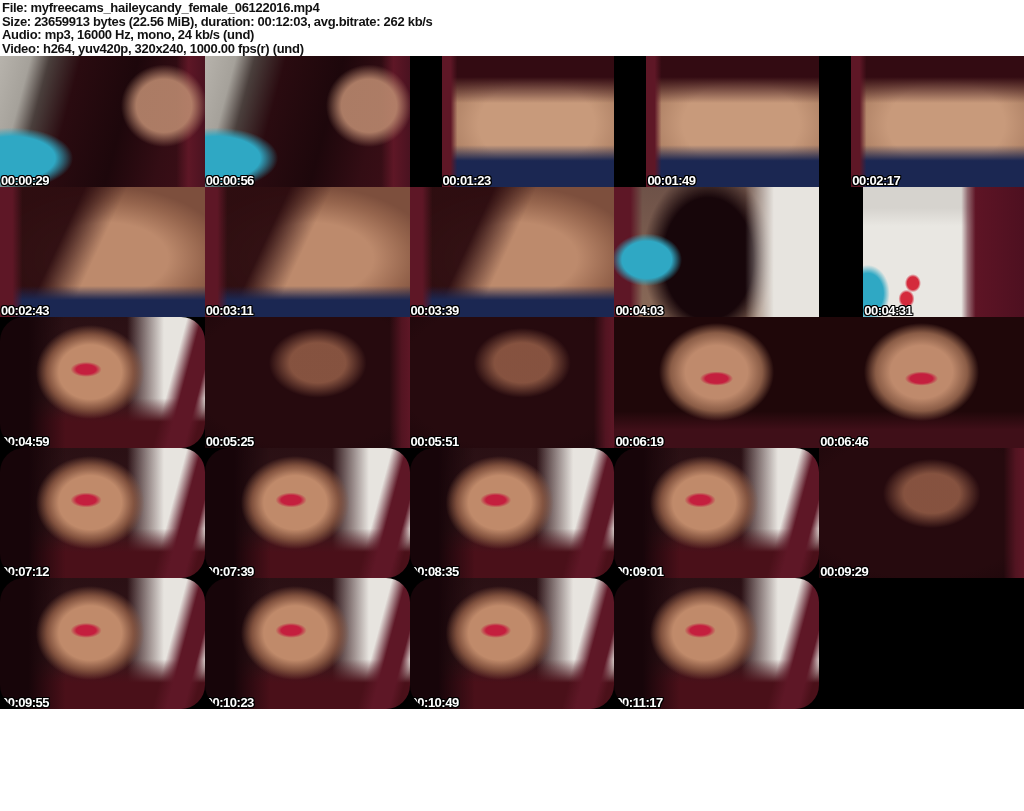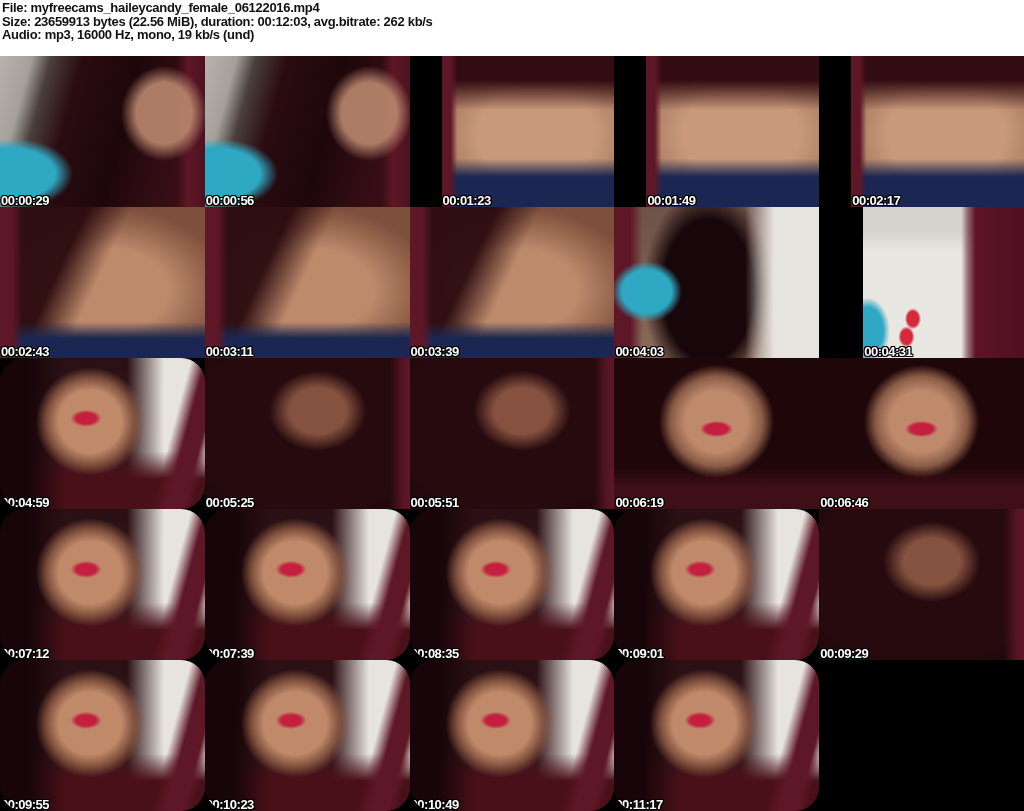--- a/index.html
+++ b/index.html
@@ -28,21 +28,21 @@
     font-size: 13px;
     font-weight: bold;
     line-height: 13.5px;
     letter-spacing: -0.3px;
     white-space: nowrap;
   }
   
   .grid {
     display: grid;
     width: 1024px;
-    height: 755px;
+    height: 653px;
     grid-template-columns: repeat(5, 1fr);
     grid-template-rows: repeat(5, 1fr);
     background: #000000;
   }
   .thumb {
     position: relative;
     overflow: hidden;
     background-color: #2a0b10;
   }
   .ts {
@@ -126,21 +126,22 @@
   }
 </style>
 </head>
 <body>
 
 <div class="sheet">
 
   <div class="file-info">
     <div class="line">File: myfreecams_haileycandy_female_06122016.mp4</div>
     <div class="line">Size: 23659913 bytes (22.56 MiB), duration: 00:12:03, avg.bitrate: 262 kb/s</div>
-    <div class="line">Audio: mp3, 16000 Hz, mono, 19 kb/s (und)</div>
+    <div class="line">Audio: mp3, 16000 Hz, mono, 24 kb/s (und)</div>
+    <div class="line">Video: h264, yuv420p, 320x240, 1000.00 fps(r) (und)</div>
   </div>
 
   <div class="grid">
       <div class="thumb tone-dark-room">
     <span class="ts">00:00:29</span>
   </div>
       <div class="thumb tone-dark-room">
     <span class="ts">00:00:56</span>
   </div>
       <div class="thumb tone-torso">

